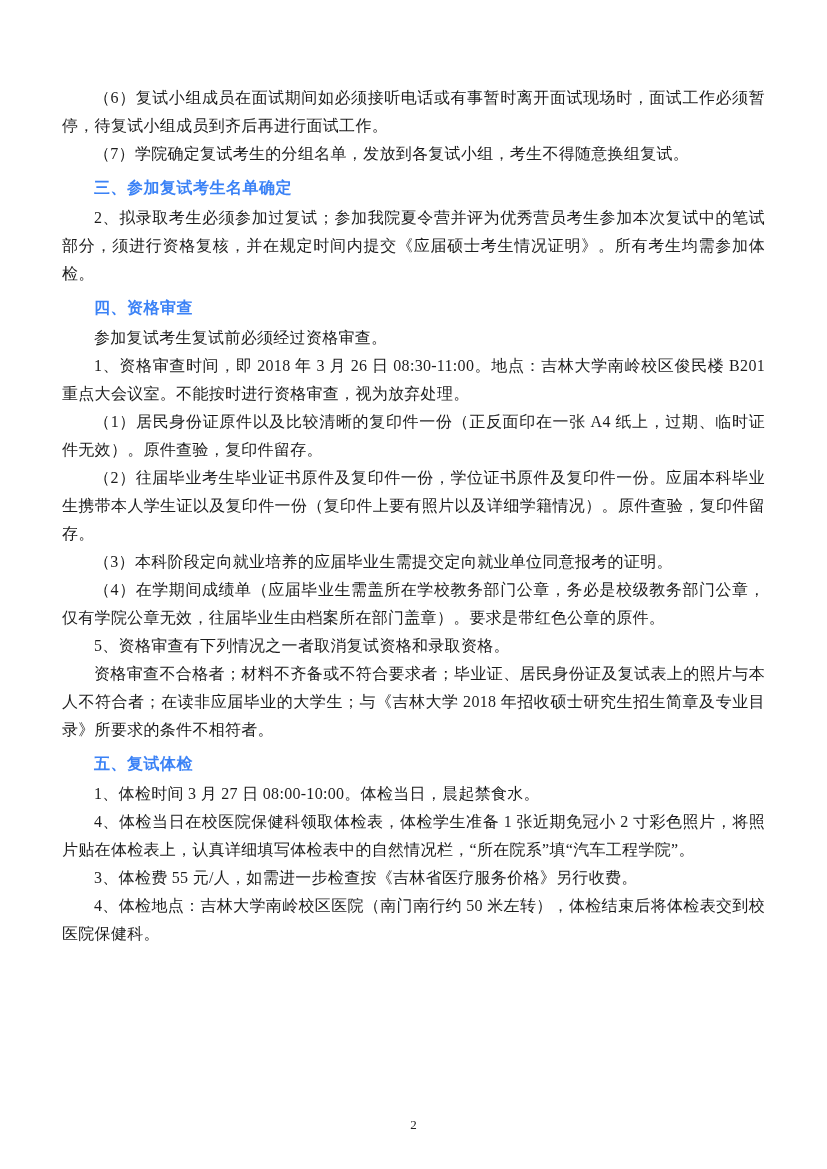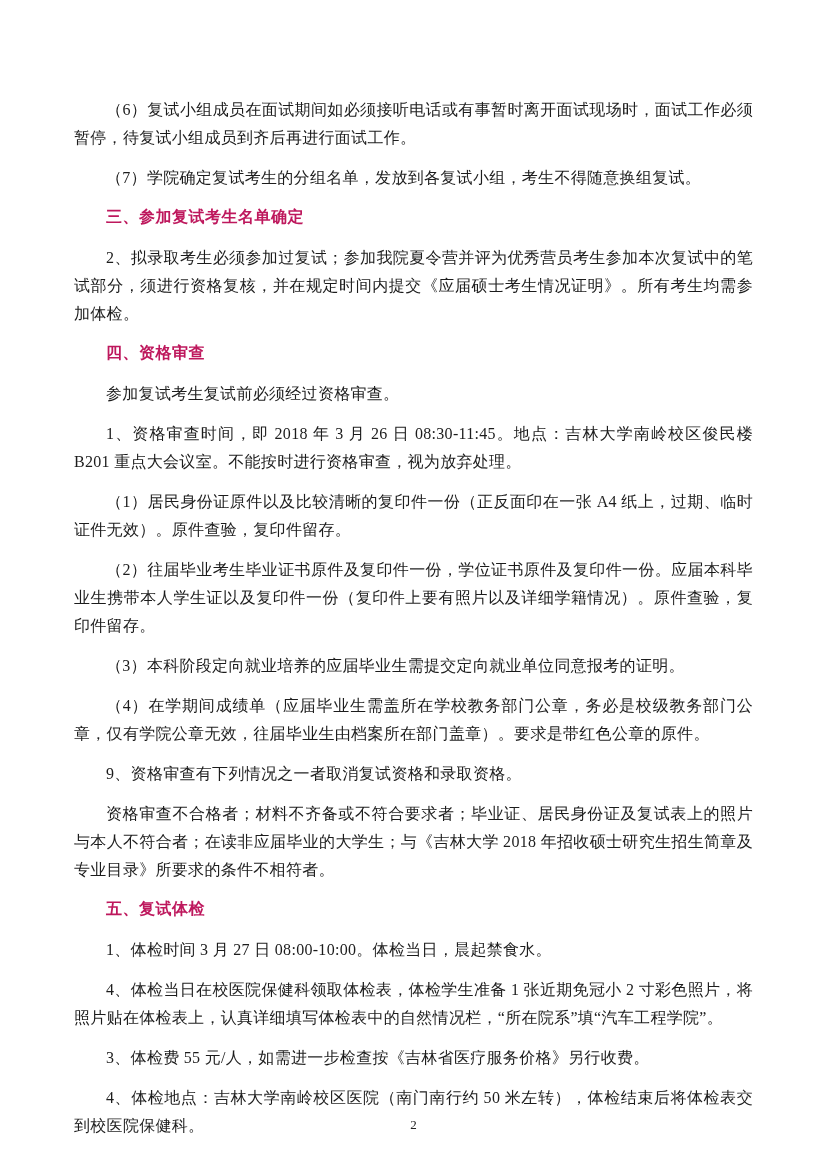--- a/index.html
+++ b/index.html
@@ -15,32 +15,32 @@
     overflow: hidden;
     font-family: "Liberation Serif", "DejaVu Serif", serif;
   }
   .content {
     position: absolute;
     left: 62px;
     top: 84px;
     width: 703px;
   }
   .content p {
-    margin: 12px;
+    margin: 0;
     font-size: 16px;
     line-height: 28px;
     color: #1c1c1c;
     text-indent: 2em;
     text-align: justify;
     letter-spacing: 0.3px;
   }
   .content p.heading {
-    font-family: Liberation Mono, monospace;
+    font-family: Liberation Sans, sans-serif;
     font-weight: bold;
-    color: #be185d;
+    color: #3b82f6;
     margin-top: 6px;
     margin-bottom: 2px;
     letter-spacing: 0.5px;
   }
   .page-number {
     position: absolute;
     bottom: 36px;
     left: 0;
     width: 100%;
     text-align: center;
@@ -53,26 +53,26 @@
 <body>
 
 <div class="page">
   <div class="content">
     <p>（6）复试小组成员在面试期间如必须接听电话或有事暂时离开面试现场时，面试工作必须暂停，待复试小组成员到齐后再进行面试工作。</p>
     <p>（7）学院确定复试考生的分组名单，发放到各复试小组，考生不得随意换组复试。</p>
     <p class="heading">三、参加复试考生名单确定</p>
     <p>2、拟录取考生必须参加过复试；参加我院夏令营并评为优秀营员考生参加本次复试中的笔试部分，须进行资格复核，并在规定时间内提交《应届硕士考生情况证明》。所有考生均需参加体检。</p>
     <p class="heading">四、资格审查</p>
     <p>参加复试考生复试前必须经过资格审查。</p>
-    <p>1、资格审查时间，即 2018 年 3 月 26 日 08:30-11:45。地点：吉林大学南岭校区俊民楼 B201 重点大会议室。不能按时进行资格审查，视为放弃处理。</p>
+    <p>1、资格审查时间，即 2018 年 3 月 26 日 08:30-11:00。地点：吉林大学南岭校区俊民楼 B201 重点大会议室。不能按时进行资格审查，视为放弃处理。</p>
     <p>（1）居民身份证原件以及比较清晰的复印件一份（正反面印在一张 A4 纸上，过期、临时证件无效）。原件查验，复印件留存。</p>
     <p>（2）往届毕业考生毕业证书原件及复印件一份，学位证书原件及复印件一份。应届本科毕业生携带本人学生证以及复印件一份（复印件上要有照片以及详细学籍情况）。原件查验，复印件留存。</p>
     <p>（3）本科阶段定向就业培养的应届毕业生需提交定向就业单位同意报考的证明。</p>
     <p>（4）在学期间成绩单（应届毕业生需盖所在学校教务部门公章，务必是校级教务部门公章，仅有学院公章无效，往届毕业生由档案所在部门盖章）。要求是带红色公章的原件。</p>
-    <p>9、资格审查有下列情况之一者取消复试资格和录取资格。</p>
+    <p>5、资格审查有下列情况之一者取消复试资格和录取资格。</p>
     <p>资格审查不合格者；材料不齐备或不符合要求者；毕业证、居民身份证及复试表上的照片与本人不符合者；在读非应届毕业的大学生；与《吉林大学 2018 年招收硕士研究生招生简章及专业目录》所要求的条件不相符者。</p>
     <p class="heading">五、复试体检</p>
     <p>1、体检时间 3 月 27 日 08:00-10:00。体检当日，晨起禁食水。</p>
     <p>4、体检当日在校医院保健科领取体检表，体检学生准备 1 张近期免冠小 2 寸彩色照片，将照片贴在体检表上，认真详细填写体检表中的自然情况栏，“所在院系”填“汽车工程学院”。</p>
     <p>3、体检费 55 元/人，如需进一步检查按《吉林省医疗服务价格》另行收费。</p>
     <p>4、体检地点：吉林大学南岭校区医院（南门南行约 50 米左转），体检结束后将体检表交到校医院保健科。</p>
   </div>
   <div class="page-number">2</div>
 </div>
 

